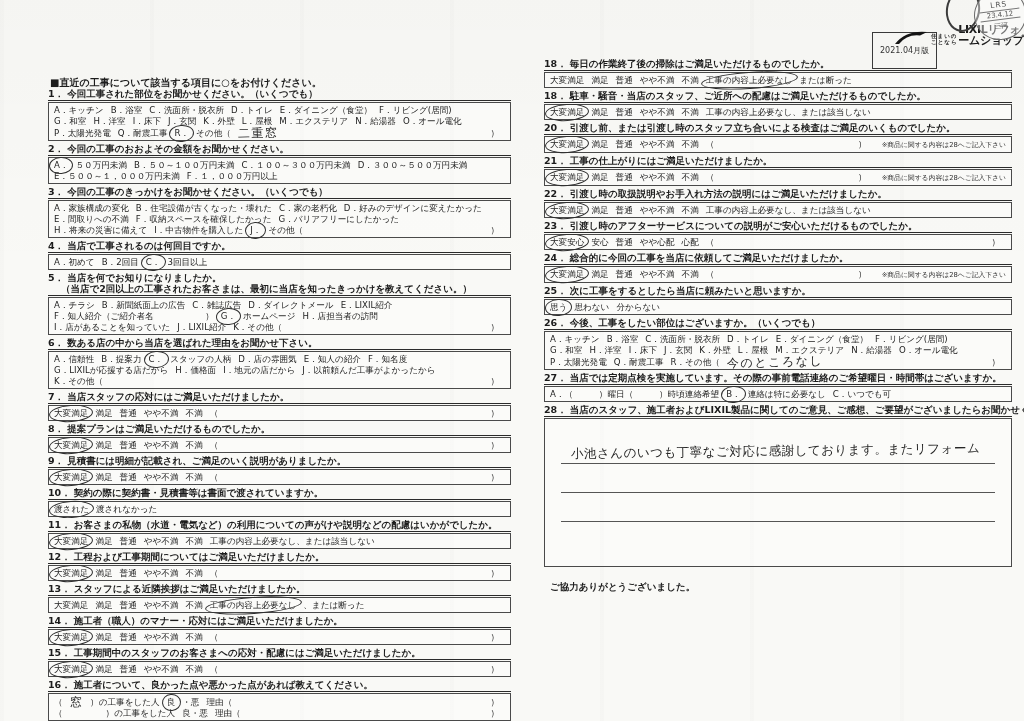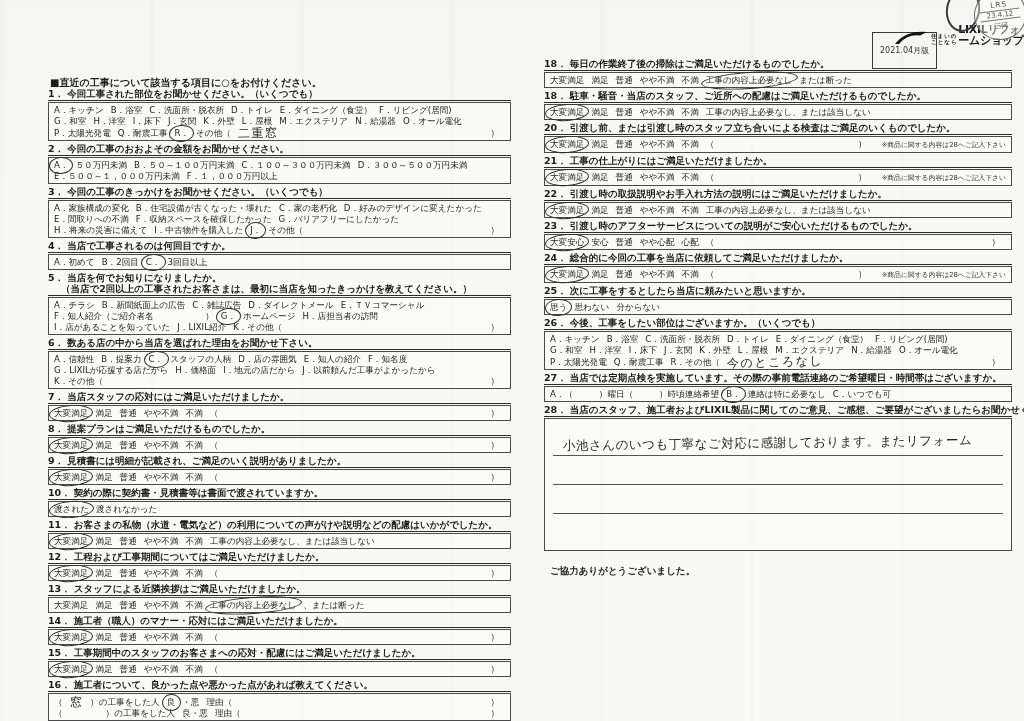--- a/index.html
+++ b/index.html
@@ -43,21 +43,21 @@
   .q-box{border:1px solid #4a4a4a;padding:1.5px 5px;font-size:8.6px;line-height:11px;background:rgba(255,255,255,.35);}
   .q-row{display:flex;flex-wrap:nowrap;column-gap:7px;align-items:baseline;white-space:nowrap;}
   .push{margin-left:auto;margin-right:6px;}
   .note{font-size:6.8px;color:#333;margin-left:2px;margin-right:0;}
   .circ{position:relative;}
   .circ::after{content:"";position:absolute;top:-3px;bottom:-3px;left:-5px;right:-5px;
         border:1.5px solid #2e2e2e;border-radius:50%;transform:rotate(-4deg);pointer-events:none;}
   .hand{font-size:12px;letter-spacing:1.5px;display:inline-block;transform:rotate(-1.5deg);
         color:#262626;position:relative;top:1px;font-weight:500;}
   
-  .comment{padding:8px;}
+  .comment{padding:16px;}
   .comment-line{height:28px;border-bottom:1px solid #555;display:flex;align-items:center;padding:0 10px;}
   .comment-line:last-child{border-bottom:none;}
   .comment .hand{font-size:12.5px;letter-spacing:0.5px;transform:rotate(-0.8deg);}
   .footer{margin-top:12px;margin-left:6px;font-weight:bold;font-size:9.5px;}
 </style>
 </head>
 <body>
 
 <div id="page">
 
@@ -173,21 +173,21 @@
         </div>
       </section>
       <section class="q">
         <div class="q-head"><span class="q-num">5．</span><span>当店を何でお知りになりましたか。</span><span class="q-sub">（当店で2回以上の工事されたお客さまは、最初に当店を知ったきっかけを教えてください。）</span></div>
         <div class="q-box">
           <div class="q-row">
             <span class="tok">A．チラシ</span>
             <span class="tok">B．新聞紙面上の広告</span>
             <span class="tok">C．雑誌広告</span>
             <span class="tok">D．ダイレクトメール</span>
-            <span class="tok">E．ＴＶコマーシャル</span>
+            <span class="tok">E．LIXIL紹介</span>
           </div>
           <div class="q-row">
             <span class="tok">F．知人紹介（ご紹介者名　　　　　　）</span>
             <span class="tok circ">G．</span>
             <span class="tok">ホームページ</span>
             <span class="tok">H．店担当者の訪問</span>
           </div>
           <div class="q-row">
             <span class="tok">I．店があることを知っていた</span>
             <span class="tok">J．LIXIL紹介</span>

